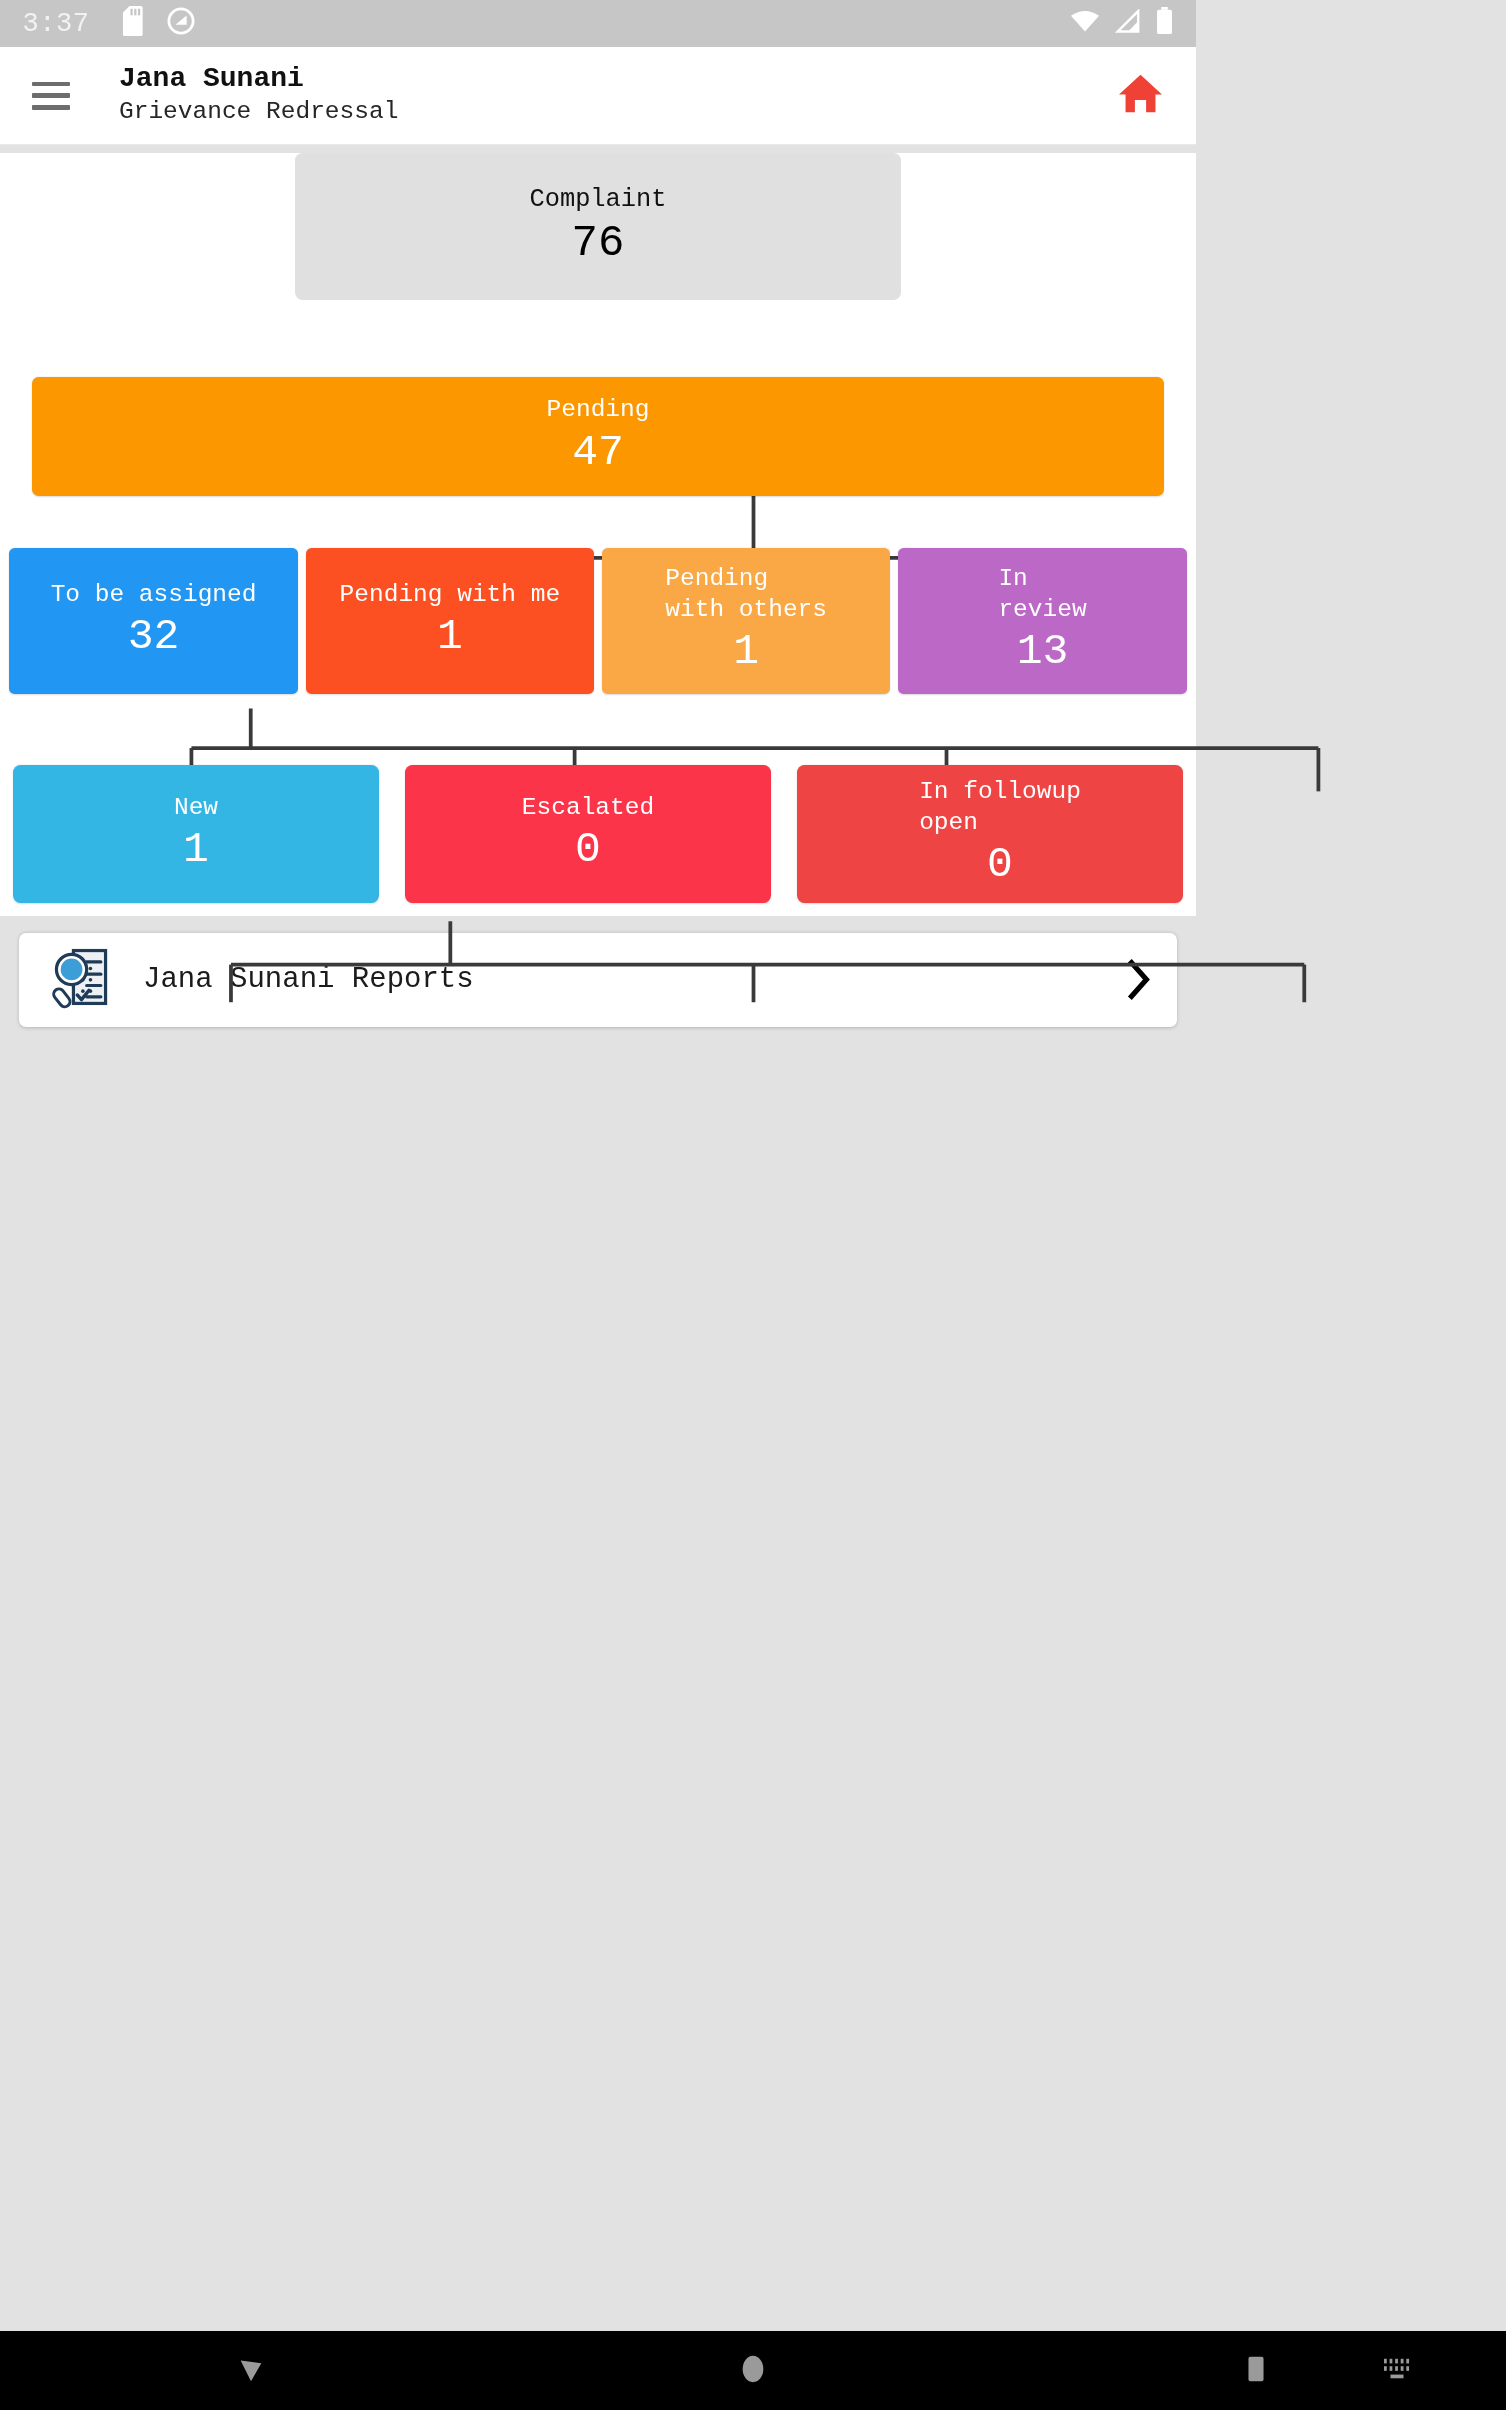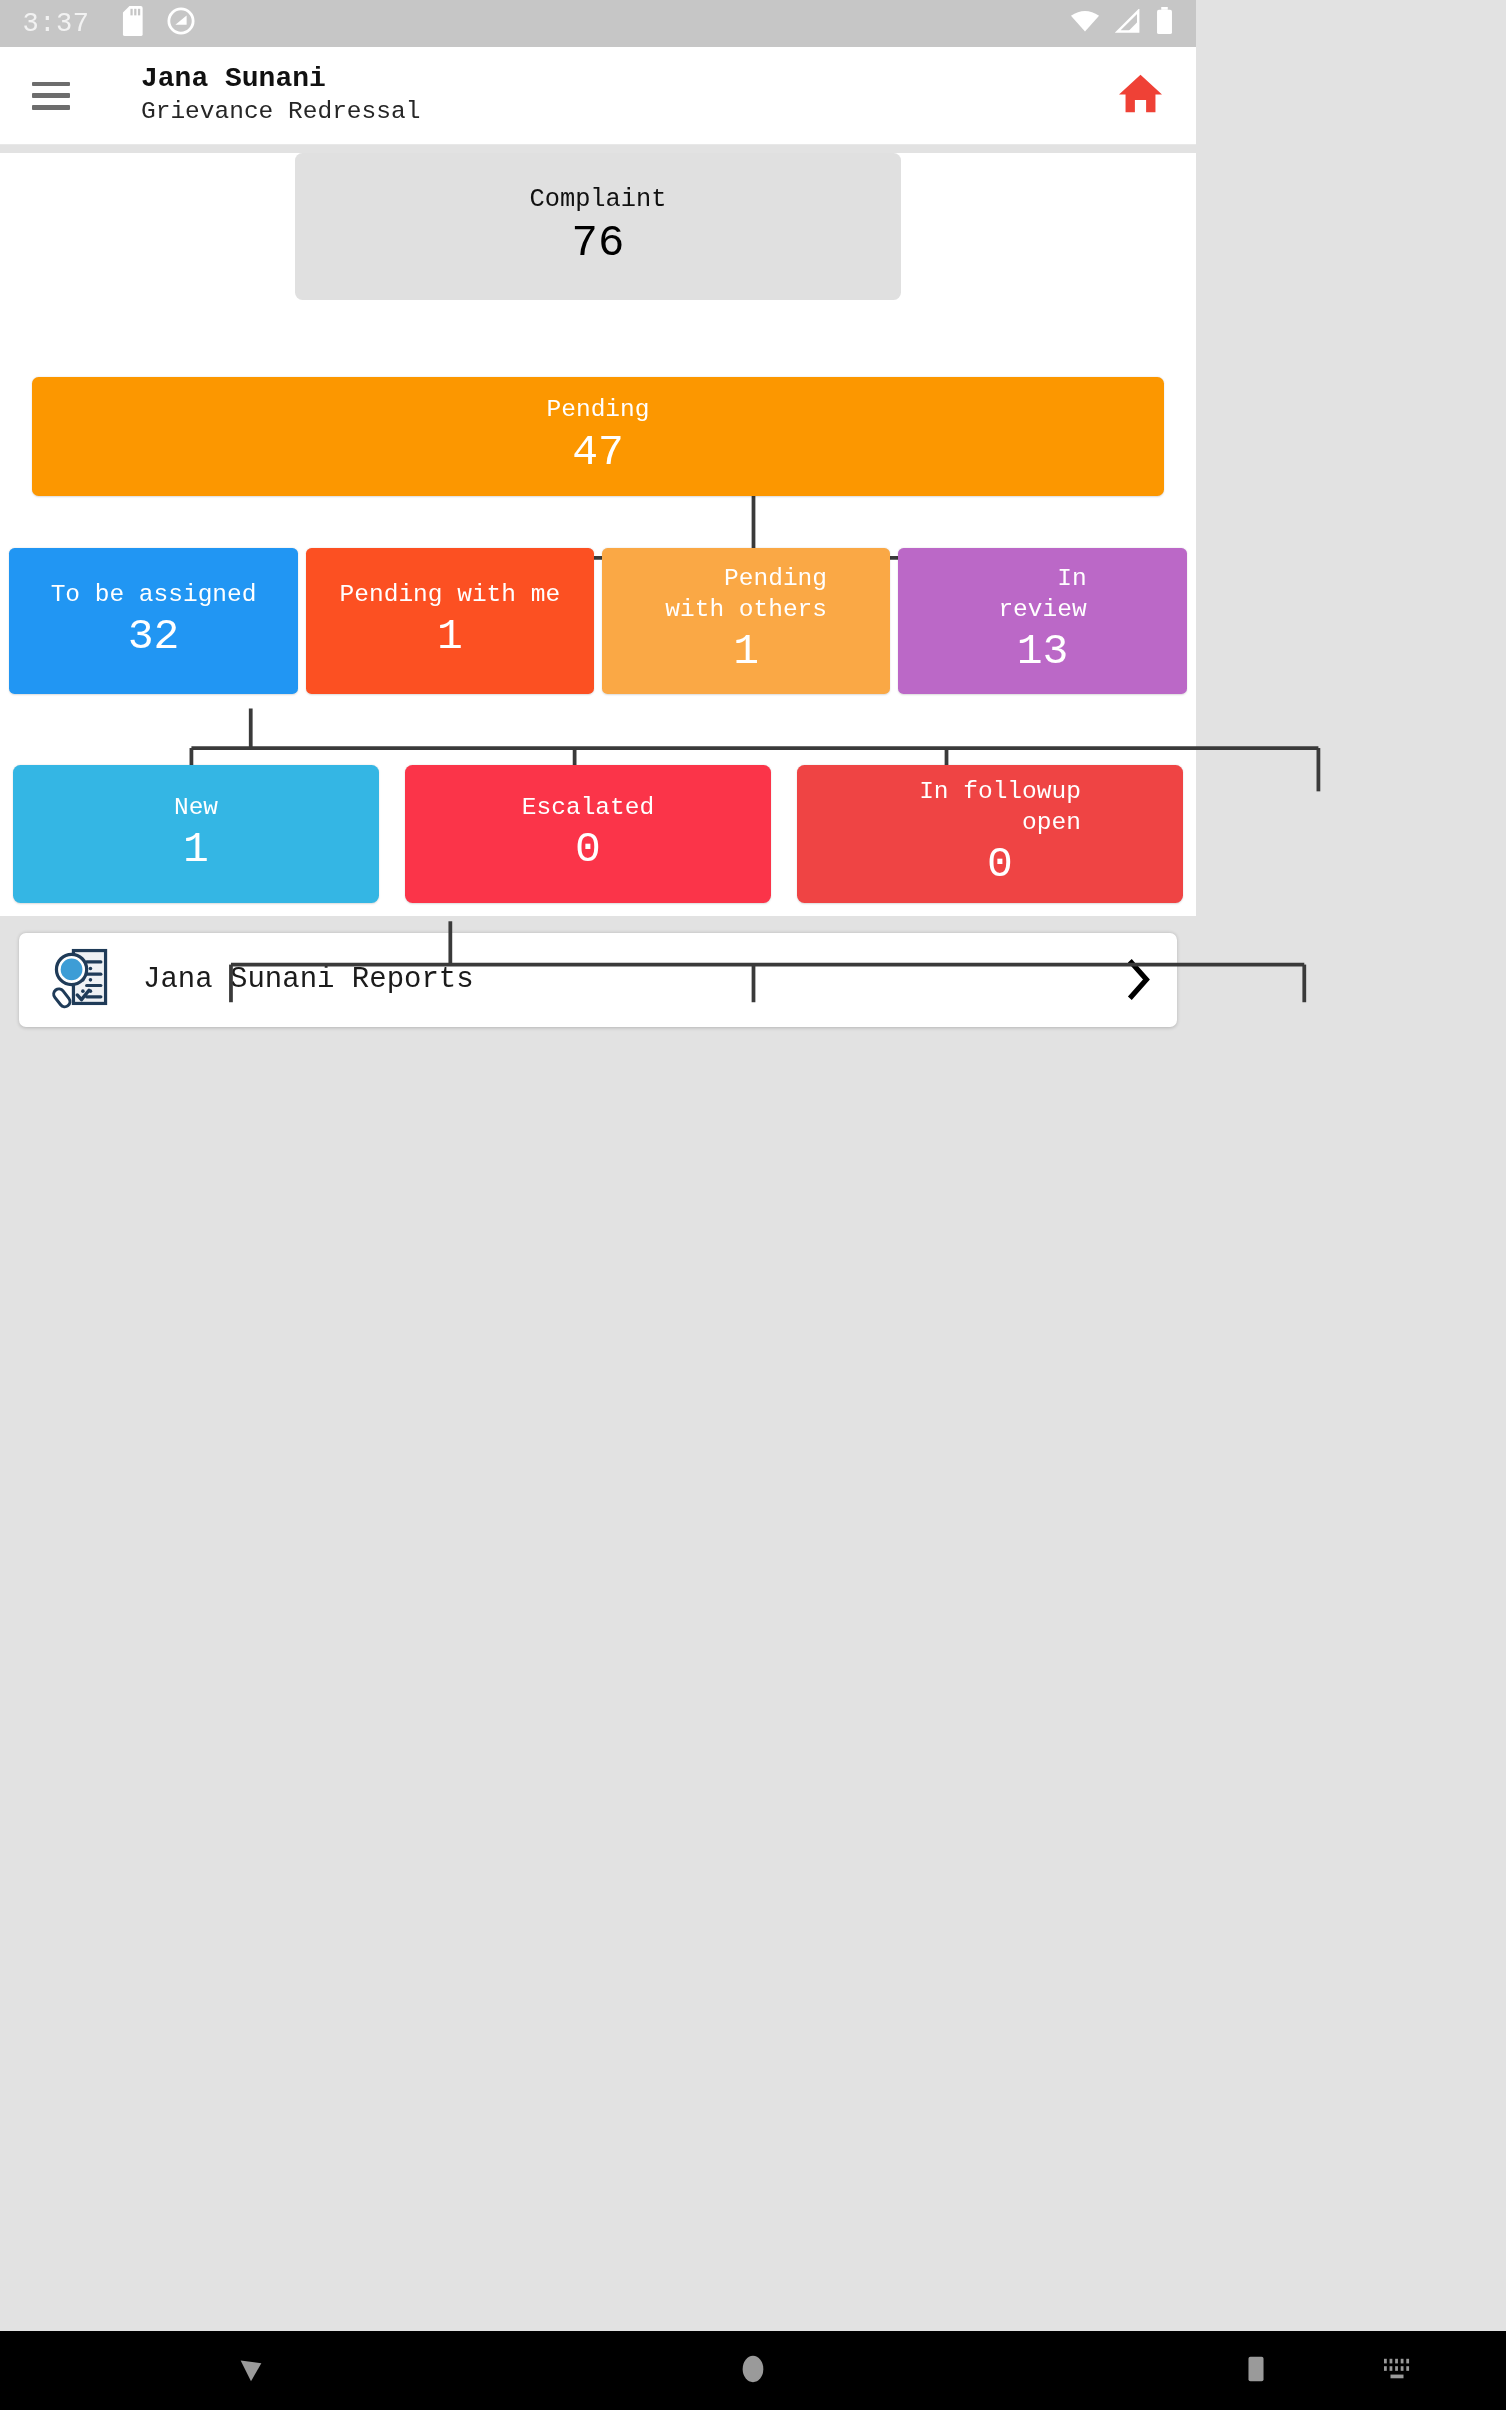--- a/index.html
+++ b/index.html
@@ -28,21 +28,21 @@
     height: 98px; width: 100%;
     background: #ffffff;
     display: flex; align-items: center;
     padding: 0 28px 0 32px;
     border-bottom: 0.9px solid #e8e8e8;
     position: relative;
   }
   .hamburger { width: 38px; height: 28px; display:flex; flex-direction:column;
                justify-content:space-between; cursor:pointer; }
   .hamburger span { display:block; height:4.7px; background:#6d6d6d; border-radius:0.9px; }
-  .titles { margin-left: 71px; display:flex; flex-direction:column; justify-content:center; }
+  .titles { margin-left: 49px; display:flex; flex-direction:column; justify-content:center; }
   .app-title { font-size: 28px; font-weight: bold; color:#111; line-height: 1.15; }
   .app-sub  { font-size: 24.5px; color:#262626; line-height: 1.25; margin-top:1.9px; }
   .home-btn { margin-left:auto; width:55px; height:55px; display:flex;
               align-items:center; justify-content:center; cursor:pointer; }
 
   
   .tree-wrap {
     background:#ffffff;
     position: relative;
     padding-bottom: 13px;
@@ -56,21 +56,21 @@
   }
   .row { display:flex; position:relative; }
   .card {
     border-radius: 6.6px;
     display:flex; flex-direction:column;
     align-items:center; justify-content:center;
     color:#ffffff;
     cursor:pointer;
     box-shadow: 0 0.9px 1.9px rgba(0,0,0,.15);
   }
-  .card .lbl { font-size: 24.5px; line-height:1.25; text-align:right; font-weight:400; }
+  .card .lbl { font-size: 24.5px; line-height:1.25; text-align:left; font-weight:400; }
   .card .val { font-size: 43px; line-height:1.15; font-weight:400; margin-top:1.9px; }
 
   
   .row-root { justify-content:center; }
   .card-root {
     width: 606px; height: 147px;
     background:#e0e0e0; color:#111;
     border-radius: 7.5px;
     box-shadow:none;
   }

